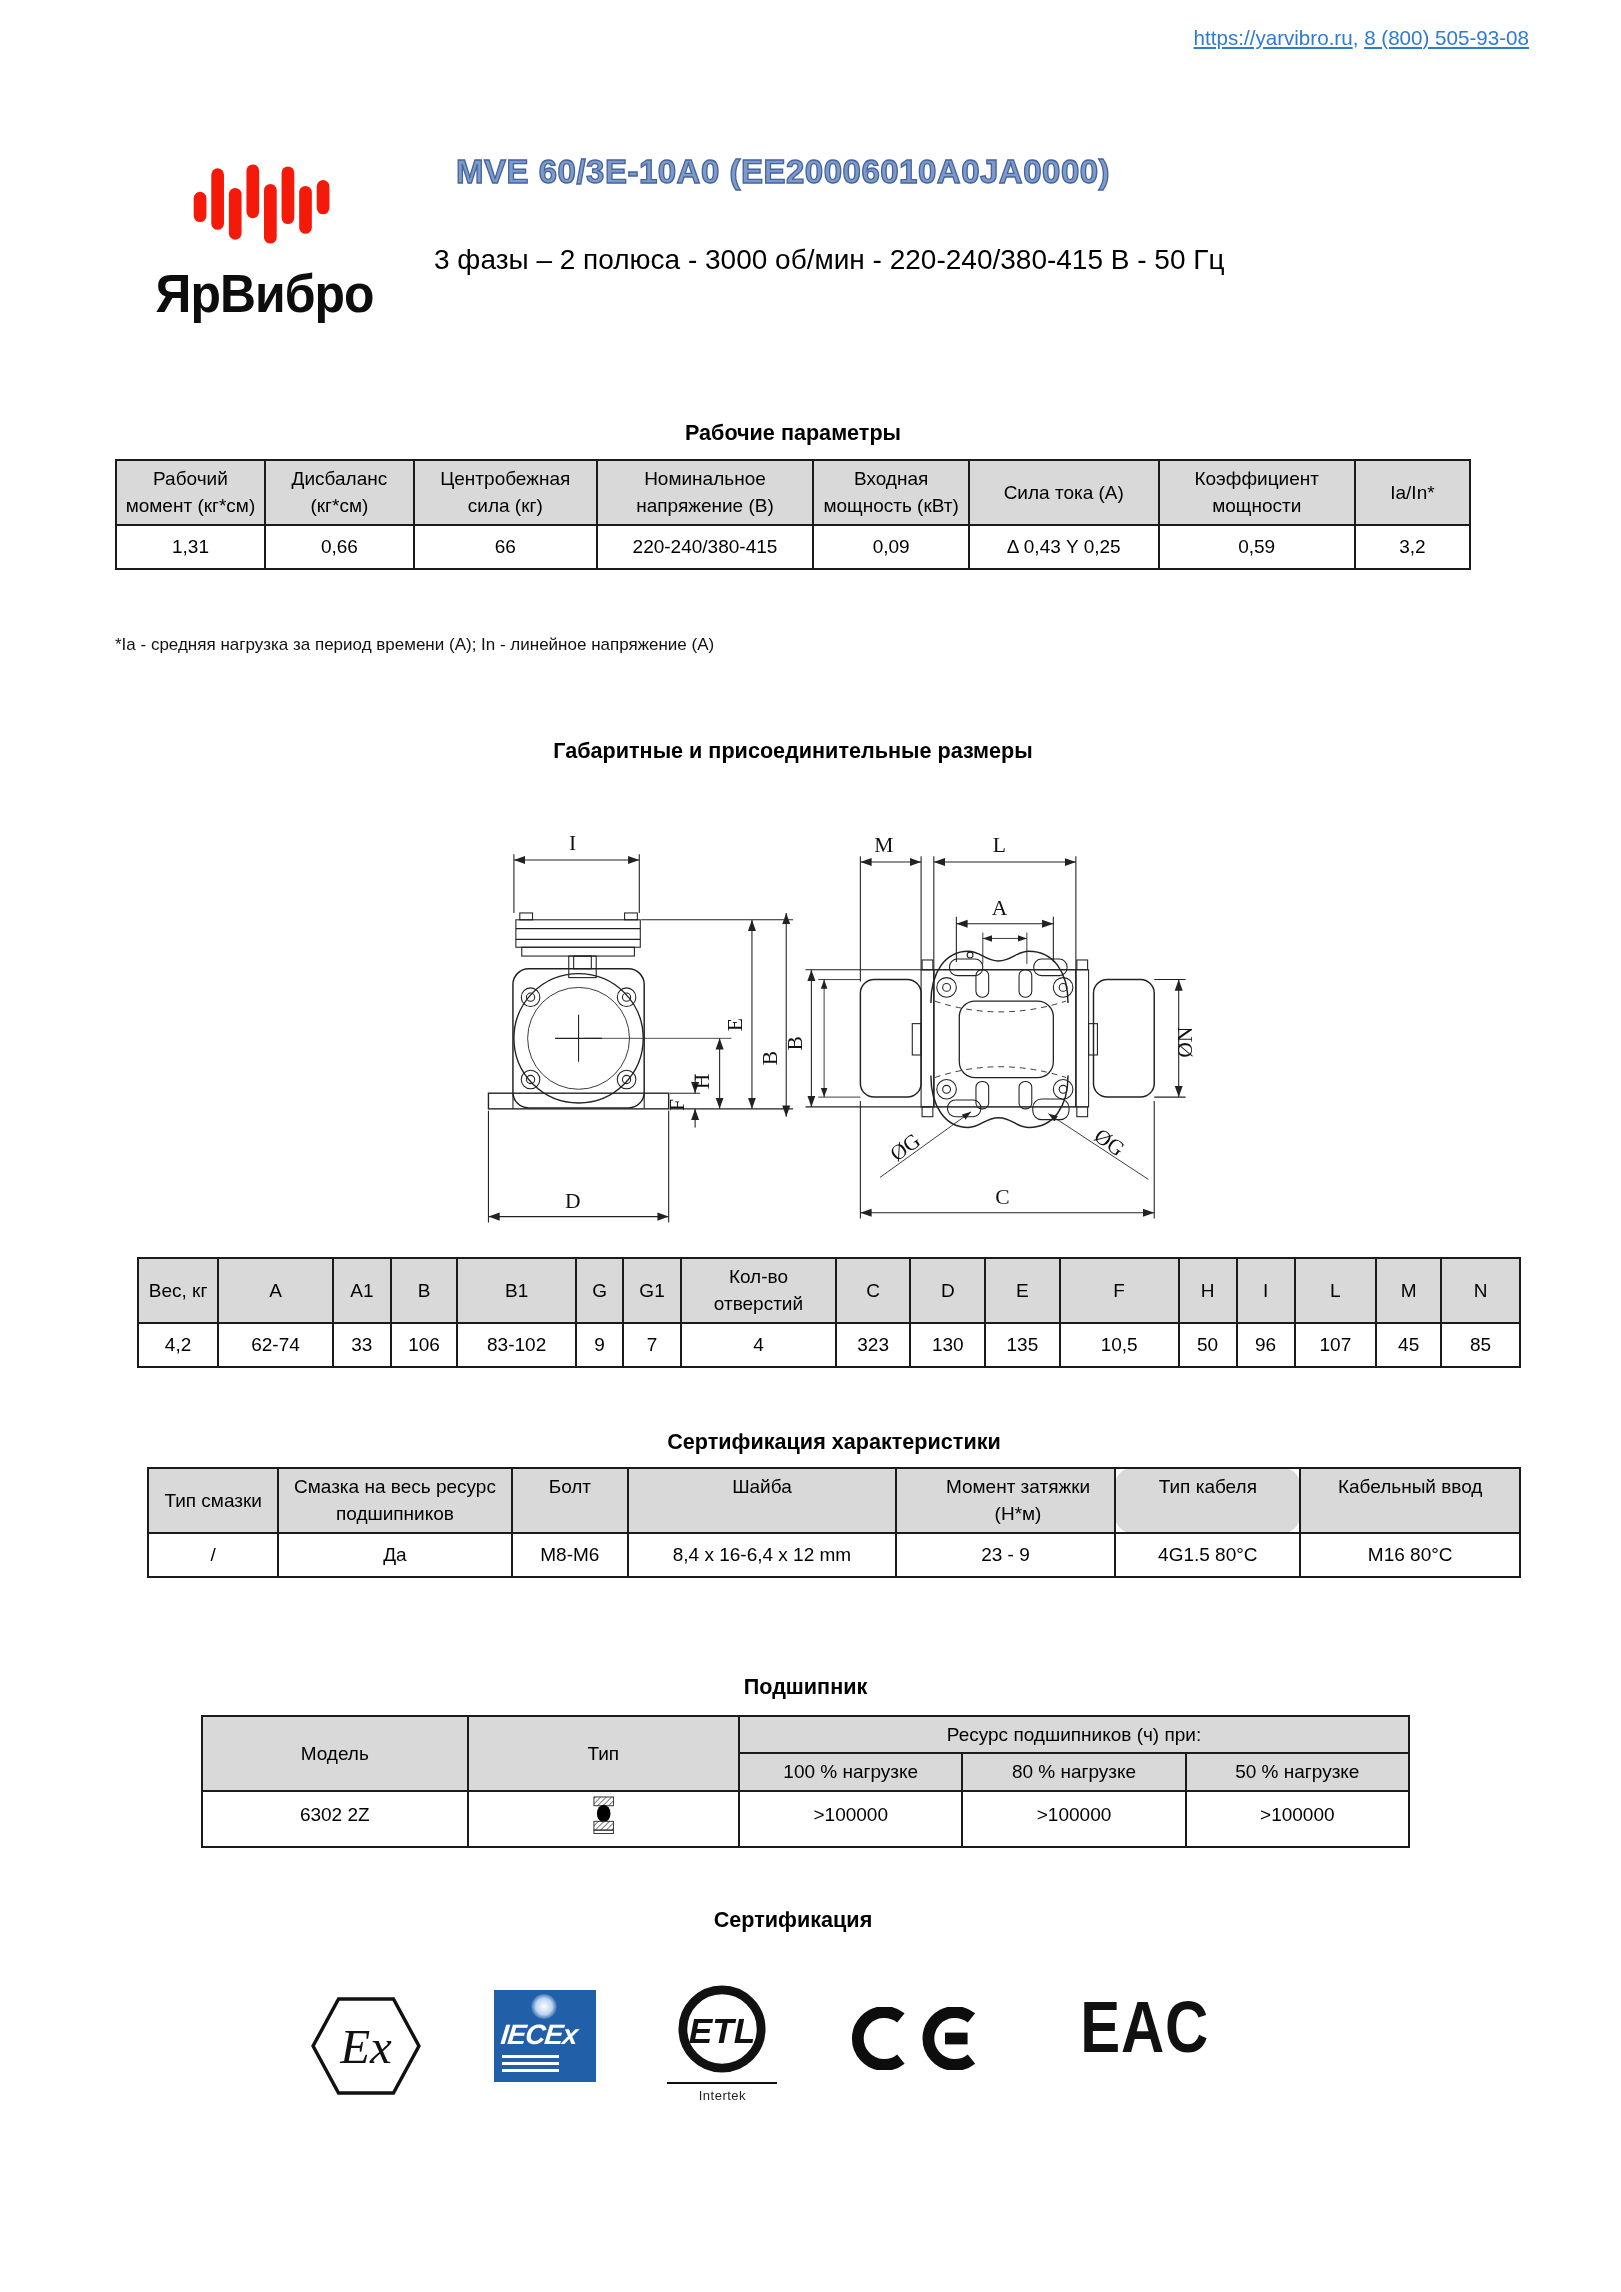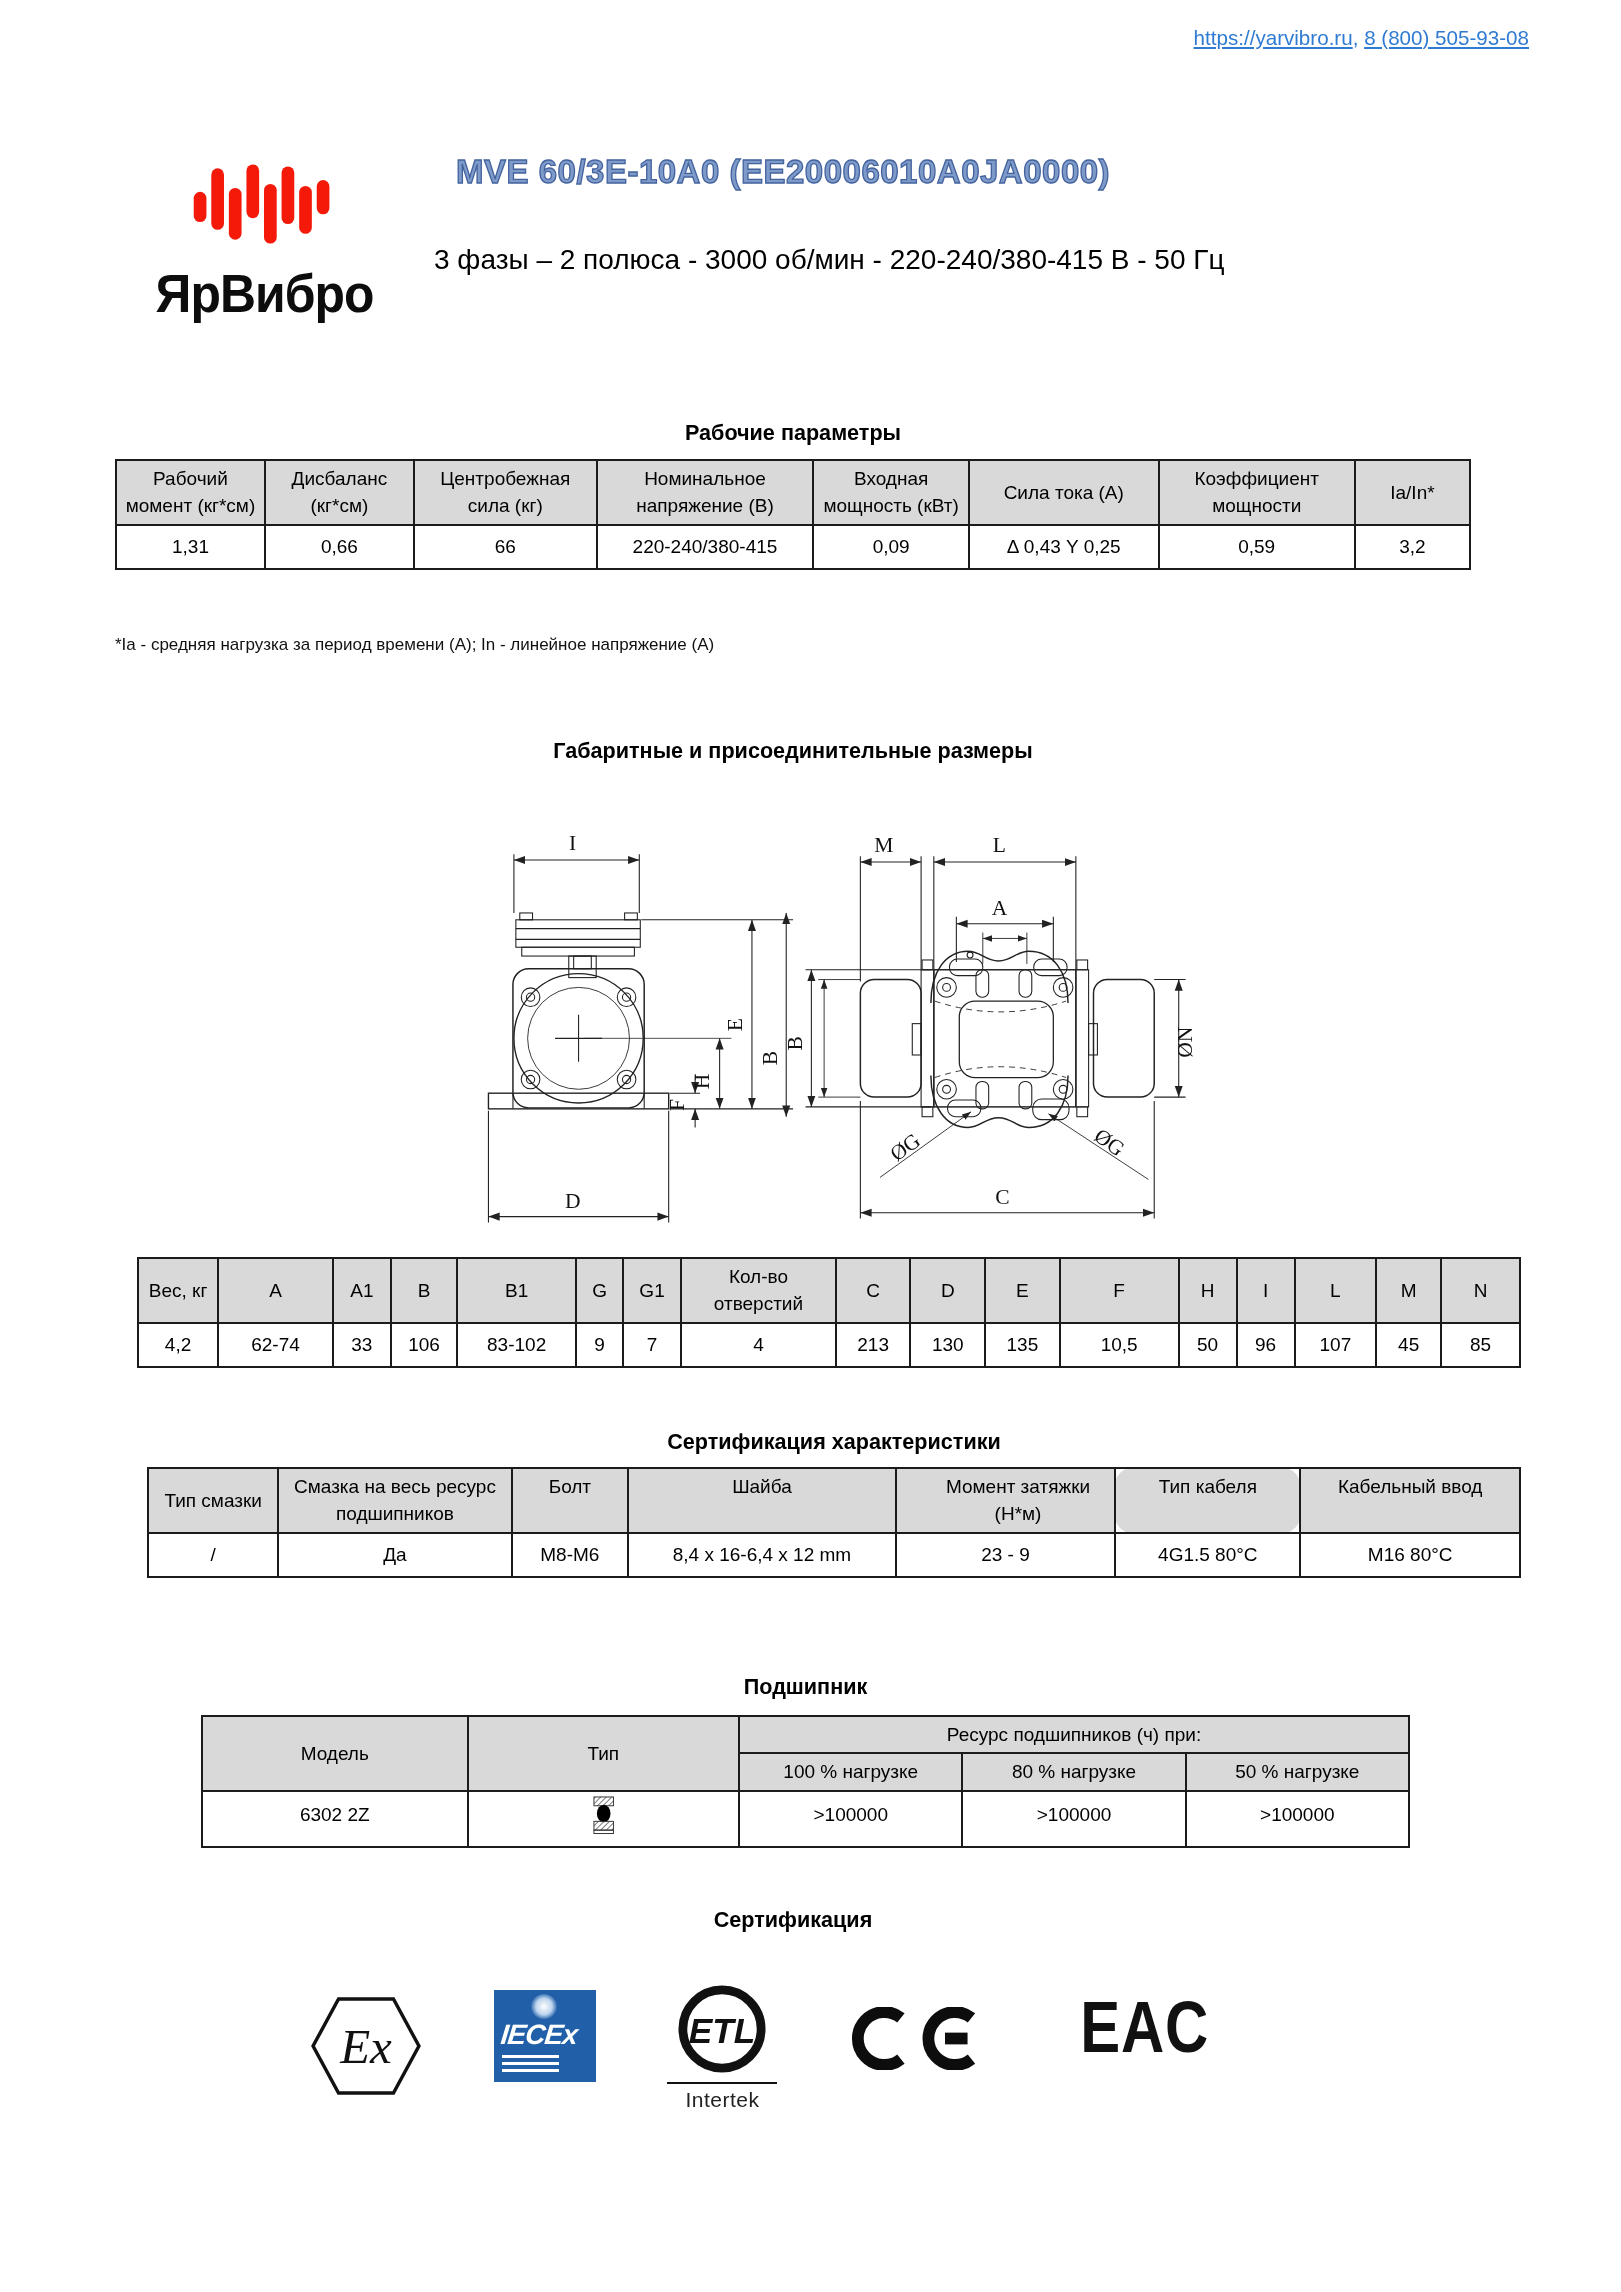--- a/index.html
+++ b/index.html
@@ -49,21 +49,21 @@
   
   .logos { position:absolute; top:1976px; left:0; width:1621px; display:flex;
            justify-content:center; align-items:flex-start; gap:71px; padding-right:88px; }
   .logo-item { display:flex; flex-direction:column; align-items:center; }
   .iecex-box { width:102px; height:92px; background:#2160a8; position:relative; margin-top:13.7px; overflow:hidden; }
   .iecex-text { position:absolute; left:6.9px; top:29px; color:#fff; font-weight:bold; font-style:italic;
                 font-size:28px; letter-spacing:-1px; transform:skewX(-6deg); }
   .iecex-line { position:absolute; left:7.8px; height:2.9px; width:57px; background:#fff; }
   .iecex-glow { position:absolute; left:37px; top:3.9px; width:25.5px; height:25.5px; border-radius:50%;
                 background:radial-gradient(circle,#ffffff 0%, #bcd4ef 45%, #2160a8 75%); }
-  .intertek { font-size:21px; color:#222; margin-top:3.9px; letter-spacing:0.5px; }
+  .intertek { font-size:13px; color:#222; margin-top:3.9px; letter-spacing:0.5px; }
   .etl-rule { width:110px; height:2.9px; background:#111; margin-top:7.8px; }
   .eac-text { font-size:73px; font-weight:900; letter-spacing:1px; transform:scaleX(.82); color:#111;
               font-family:"Liberation Sans", sans-serif; margin-top:13.7px; line-height:1; }
 </style>
 </head>
 <body>
 
 <div class="page">
 
   <div class="top-links">
@@ -302,21 +302,21 @@
     </tr>
     <tr class="val-row">
       <td>4,2</td>
       <td>62-74</td>
       <td>33</td>
       <td>106</td>
       <td>83-102</td>
       <td>9</td>
       <td>7</td>
       <td>4</td>
-      <td>213</td>
+      <td>323</td>
       <td>130</td>
       <td>135</td>
       <td>10,5</td>
       <td>50</td>
       <td>96</td>
       <td>107</td>
       <td>45</td>
       <td>85</td>
     </tr>
   </tbody>

